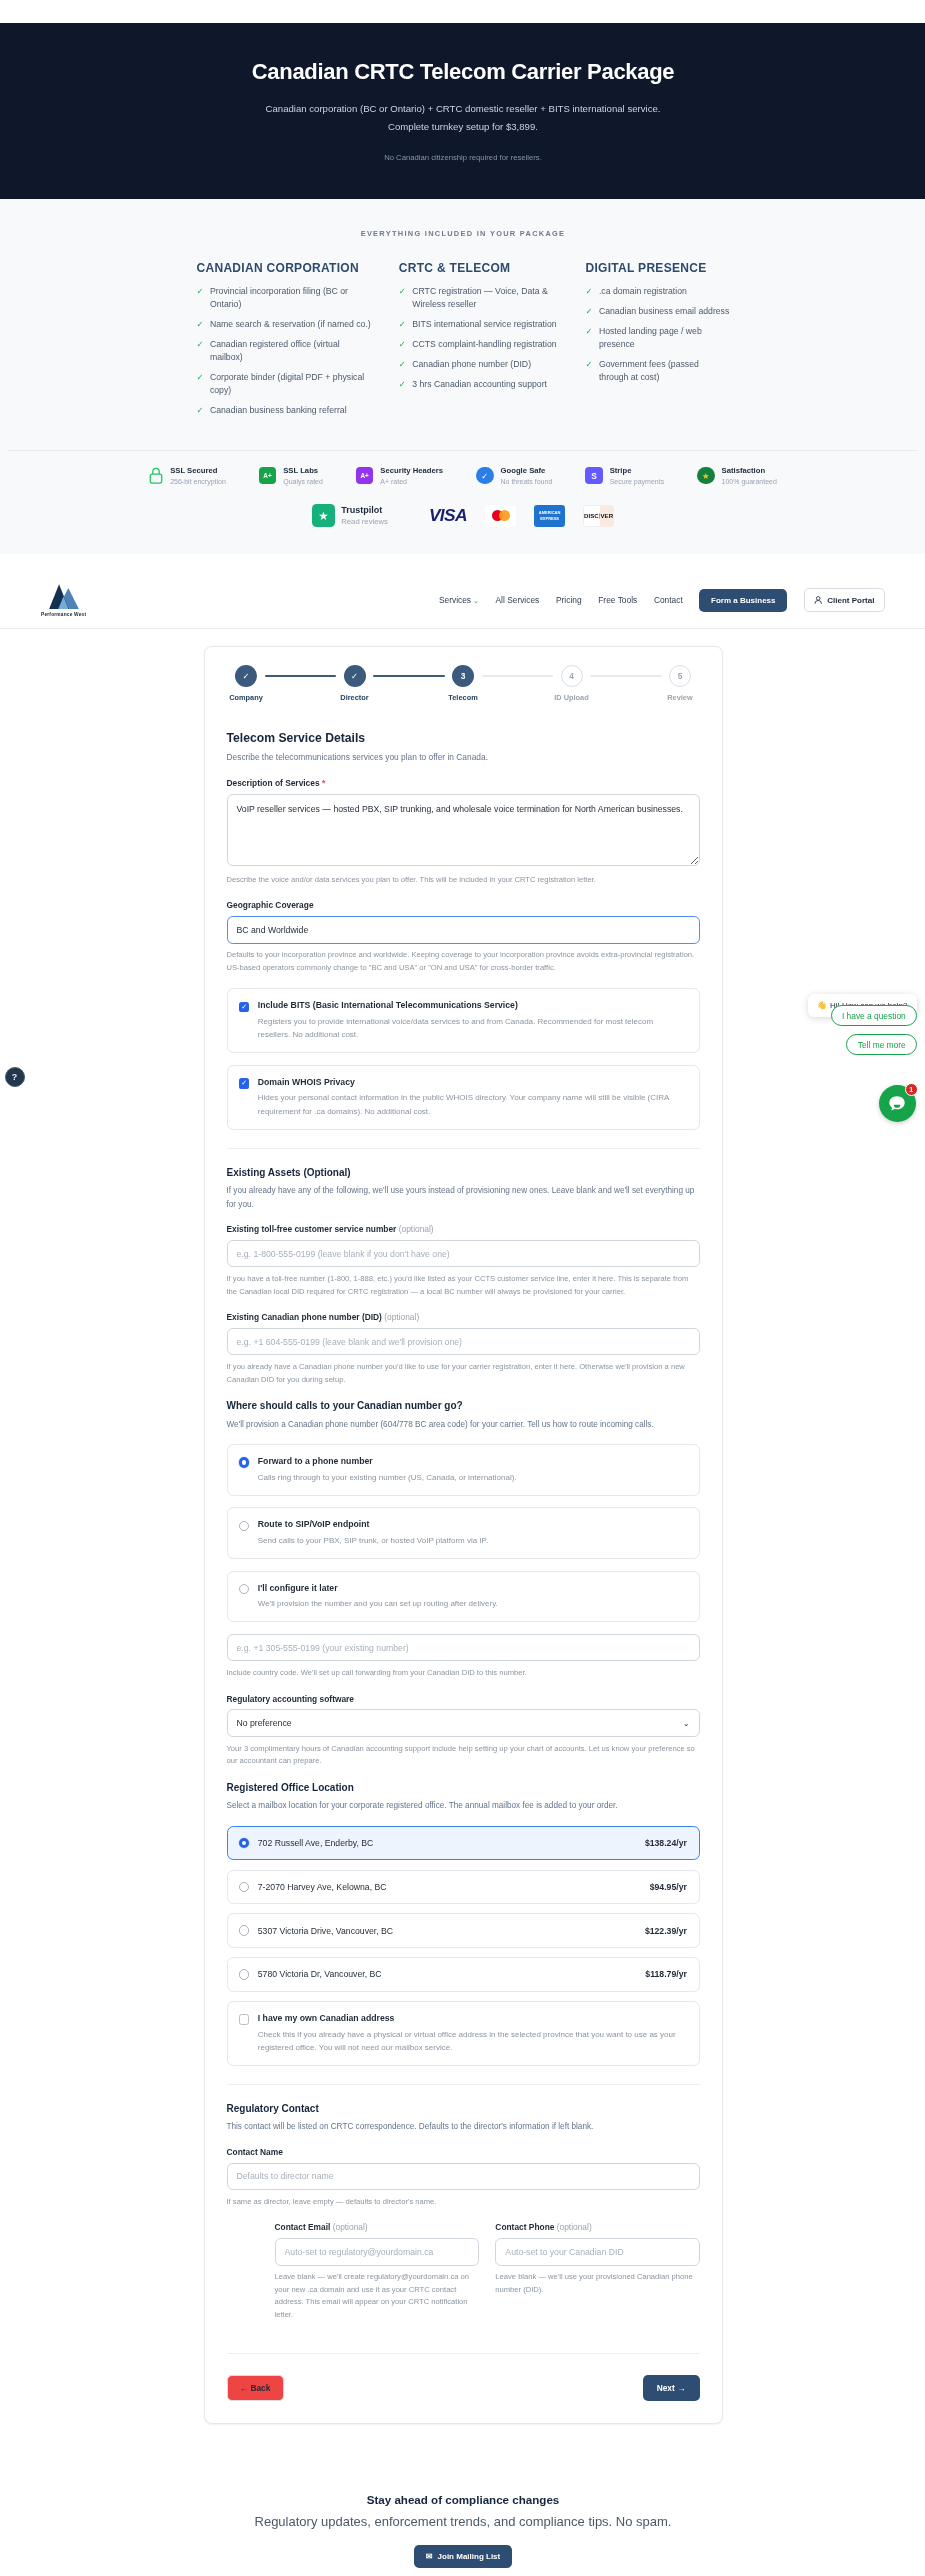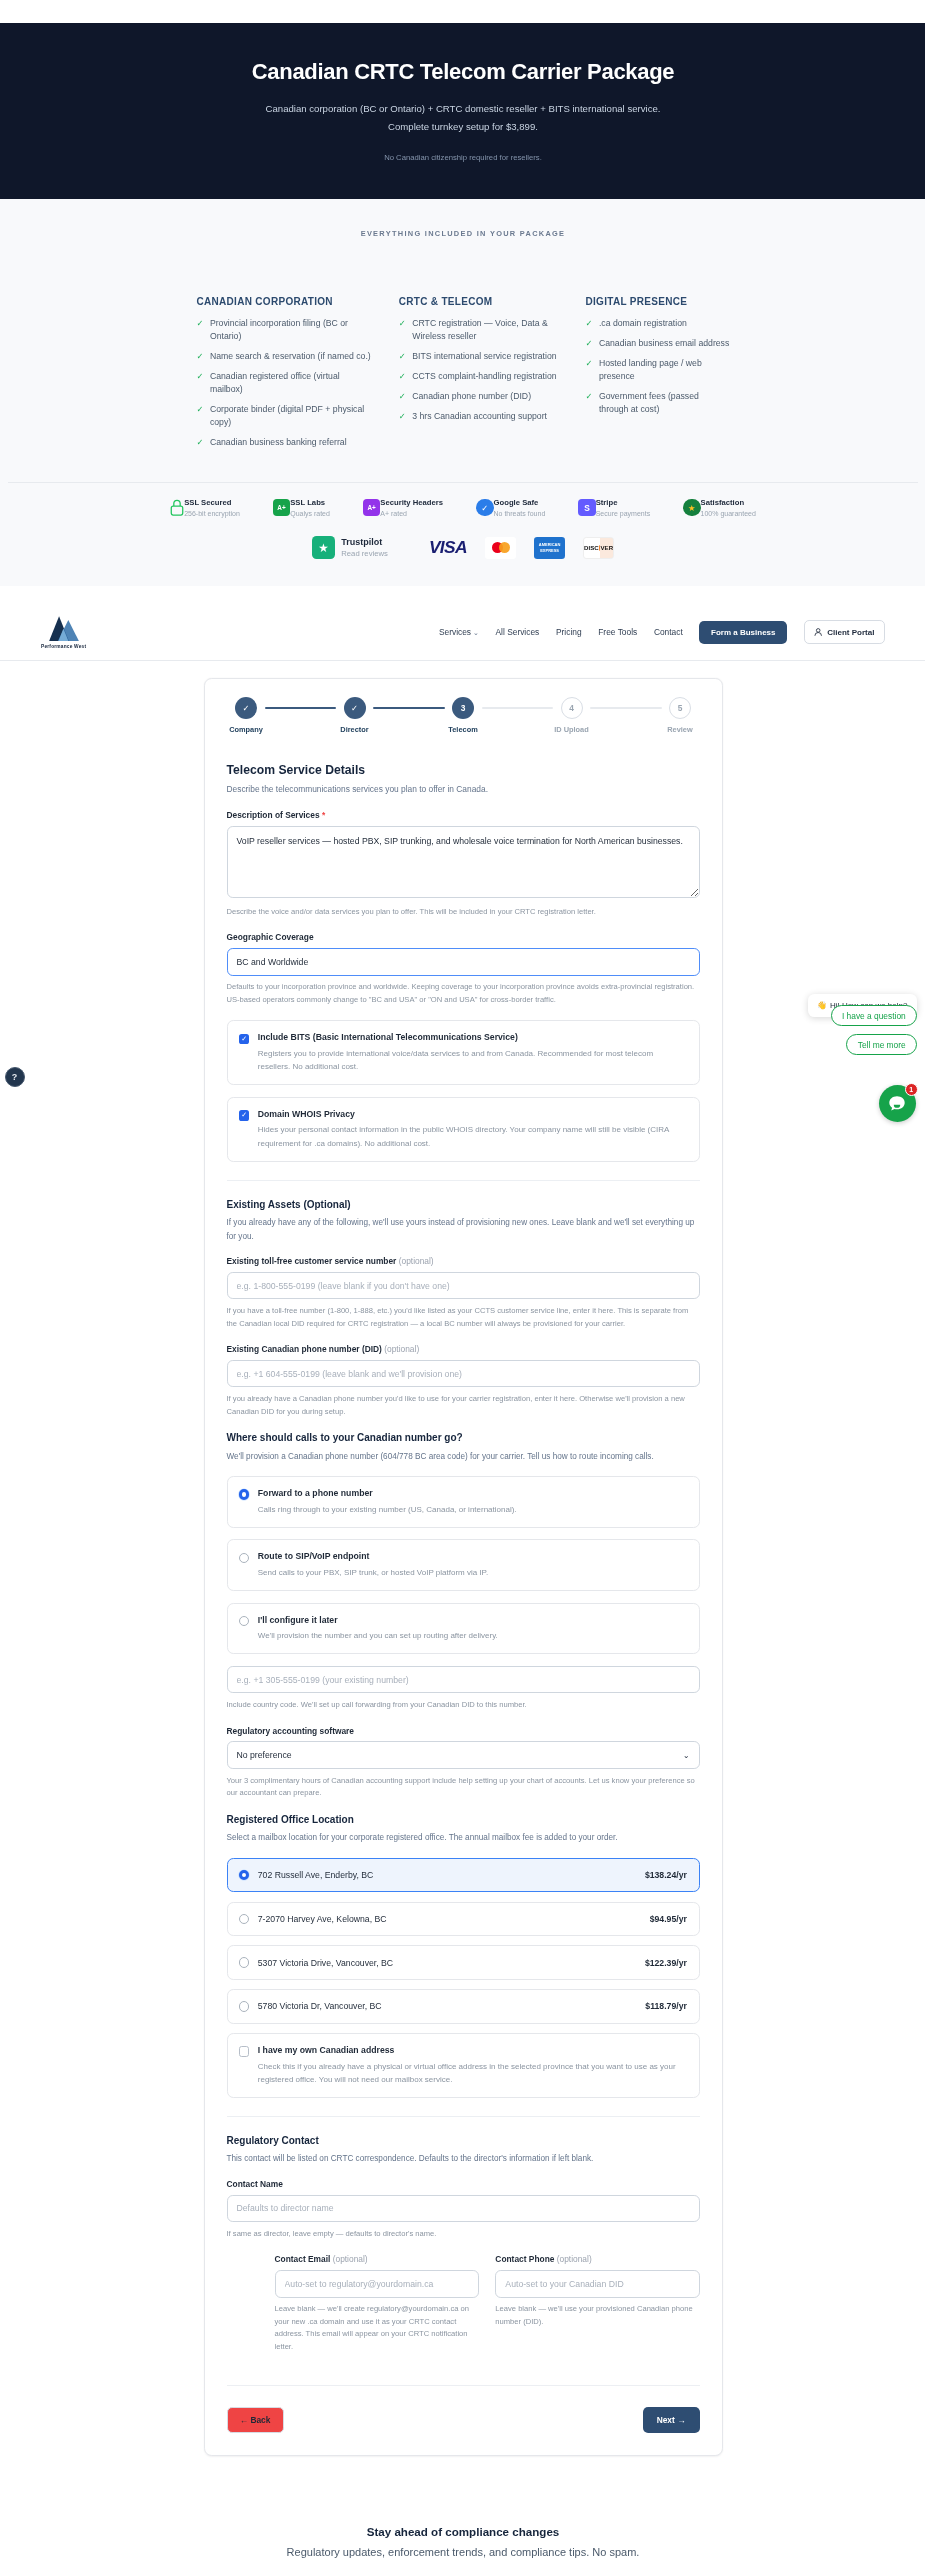--- a/index.html
+++ b/index.html
@@ -13,28 +13,28 @@
   
   .hero { background: #0f172a; color: #fff; text-align: center; padding: 36px 26px 37px; }
   .hero h1 { font-size: 22px; font-weight: 800; letter-spacing: -0.3px; margin-bottom: 15.4px; }
   .hero .sub { max-width: 411px; margin: 0 auto 18px; color: #c9d4e2; font-size: 9.6px; line-height: 1.8; }
   .hero .note { color: #8494ab; font-size: 7.7px; }
 
   
   .package { background: #f8f9fb; padding: 30px 8px 0; }
   .package-label { text-align: center; letter-spacing: 1.3px; color: #6b7a90; font-size: 7.4px; font-weight: 700; margin-bottom: 23px; }
   .package-grid { width: 533px; margin: 0 auto; display: grid; grid-template-columns: 1.12fr 1.02fr 0.92fr; gap: 27px; }
-  .col-heading { color: #2c4a6e; font-size: 10px; letter-spacing: 0.3px; margin-bottom: 9.6px; font-weight: 700; margin-top: 35px; }
+  .col-heading { color: #2c4a6e; font-size: 12px; letter-spacing: 0.3px; margin-bottom: 9.6px; font-weight: 700; }
   ul.checks { list-style: none; }
   li.check-item { display: flex; gap: 6.4px; font-size: 8.7px; color: #4b5a6b; line-height: 1.5; margin-bottom: 7px; }
   .check-mark { color: #22b15c; font-weight: 700; font-size: 8.4px; flex: 0 0 auto; }
 
   
   .badges { border-top: 0.6px solid #e7eaee; margin-top: 26px; padding: 15.4px 0 10.3px; display: flex; justify-content: center; gap: 33px; background: #f8f9fb; }
-  .badge { display: flex; align-items: center; }
+  .badge { display: flex; gap: 7px; align-items: center; }
   .badge-title { font-size: 7.7px; font-weight: 700; color: #1e293b; }
   .badge-sub { font-size: 7px; color: #9aa5b1; margin-top: 2.6px; }
   .bsq { width: 17.4px; height: 17.4px; border-radius: 3.9px; color: #fff; font-size: 6.4px; font-weight: 700; display: flex; align-items: center; justify-content: center; }
   .bcirc { width: 17.4px; height: 17.4px; border-radius: 50%; color: #fff; font-size: 8.4px; font-weight: 700; display: flex; align-items: center; justify-content: center; }
 
   
   .payments { background: #f8f9fb; padding: 9px 0 27px; display: flex; justify-content: center; align-items: center; gap: 18px; }
   .tp { display: flex; gap: 6.4px; align-items: center; margin-right: 23px; }
   .tp-icon { width: 23px; height: 23px; border-radius: 4.5px; background: #17b07a; color: #fff; font-size: 11.6px; display: flex; align-items: center; justify-content: center; }
   .tp-name { font-size: 9px; font-weight: 700; color: #1e293b; }
@@ -107,21 +107,21 @@
   .office-row .radio { margin-top: 0; }
   .office-price { margin-left: auto; font-weight: 700; font-size: 8.7px; color: #1f2937; }
   .two-col { display: grid; grid-template-columns: 1fr 1fr; gap: 16.7px; margin-left: 48px; }
   .actions { display: flex; justify-content: space-between; margin-top: 20.6px; }
   .btn-back { border: 0.6px solid #d7dce3; border-radius: 5.1px; padding: 7px 12.2px; font-size: 8.4px; font-weight: 700; color: #1f2937; background: #ef4444; cursor: pointer; }
   .btn-next { background: #2e4d72; color: #fff; border: none; border-radius: 5.1px; padding: 7px 14px; font-size: 8.4px; font-weight: 700; cursor: pointer; }
 
   
   .newsletter { text-align: center; padding: 30px 0 37px; }
   .nl-h { font-size: 11.6px; font-weight: 800; color: #16253c; margin-bottom: 8.4px; }
-  .nl-sub { font-size: 11px; color: #4b5a6b; margin-bottom: 30px; }
+  .nl-sub { font-size: 13px; color: #4b5a6b; margin-bottom: 16px; }
   .nl-btn { background: #2e4d72; color: #fff; border: none; border-radius: 5.1px; padding: 7px 11.6px; font-size: 8px; font-weight: 700; cursor: pointer; display: inline-flex; gap: 5.1px; align-items: center; }
 
   
   .footer { background: #f8fafc; border-top: 0.6px solid #e8ebef; padding: 35px 41px 0; }
 
   
   .help-fab { position: absolute; left: 4.5px; top: 1067px; width: 20px; height: 20px; border-radius: 50%; background: #22364e; color: #e5e9ef; display: flex; align-items: center; justify-content: center; font-size: 9px; font-weight: 700; border: 1.3px solid #46586e; cursor: pointer; }
   .chat-bubble { position: absolute; right: 9px; top: 994px; background: #fff; border-radius: 6.4px; box-shadow: 0 1.3px 7.7px rgba(0,0,0,.16); padding: 7px 9.6px; font-size: 8px; color: #1f2937; cursor: pointer; }
   .chat-replies { position: absolute; right: 9px; top: 1005px; display: flex; flex-direction: column; align-items: flex-end; gap: 8.4px; }
   .chat-pill { border: 0.6px solid #16a34a; color: #16a34a; background: #fff; border-radius: 11.6px; padding: 4.5px 10.3px; font-size: 8.4px; cursor: pointer; }

